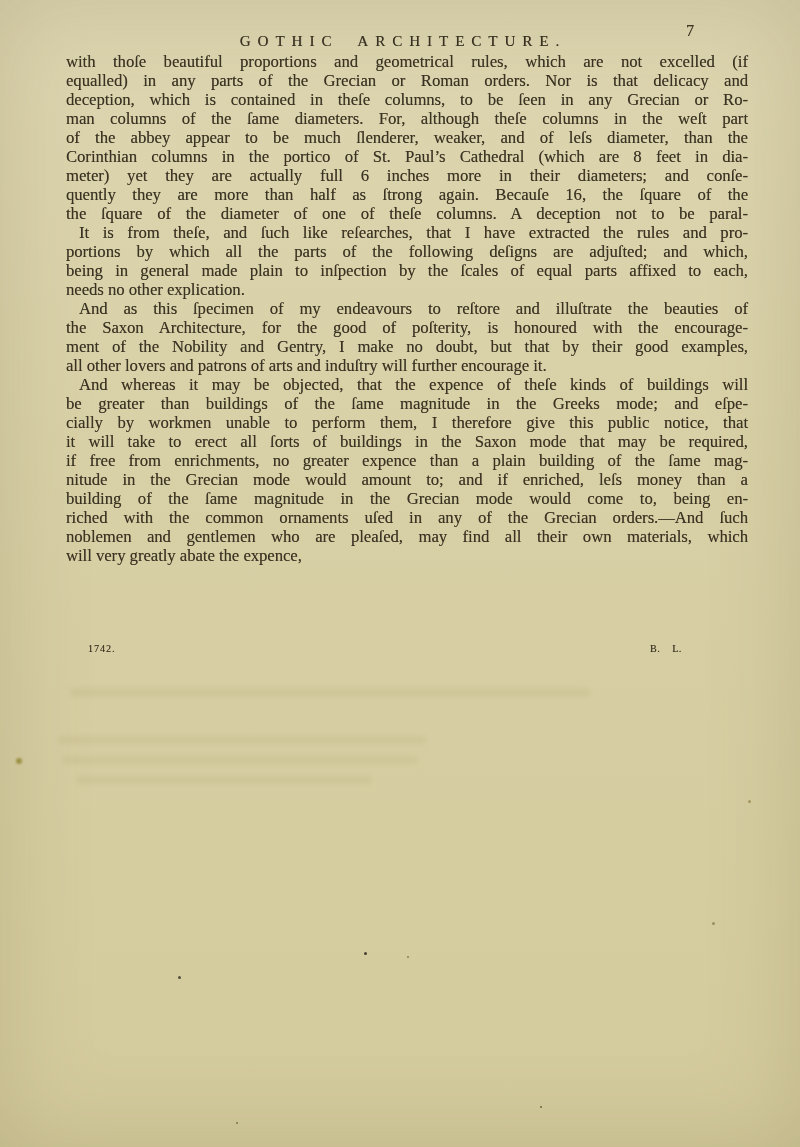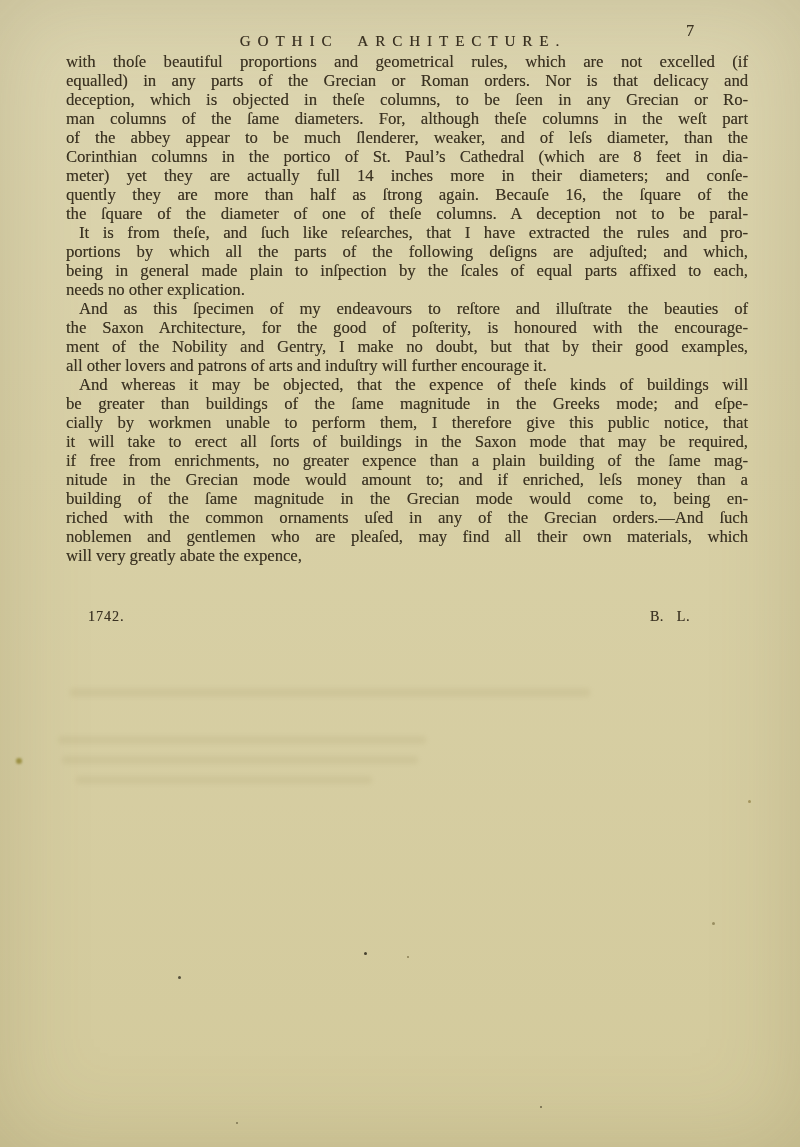--- a/index.html
+++ b/index.html
@@ -77,24 +77,24 @@
   }
   .line.para-end {
     text-align-last: left;
   }
   .line.indent {
     text-indent: 13px;
   }
 
   .footer {
     position: absolute;
-    left: 0; top: 609px;
+    left: 0; top: 643px;
     width: 800px;
     height: 22px;
-    font-size: 14px;
+    font-size: 10px;
     text-shadow: 0.25px 0.25px 0.35px rgba(58, 48, 32, 0.5);
   }
   .footer-year {
     position: absolute;
     left: 88px;
     top: 0;
     letter-spacing: 1px;
   }
   .footer-initials {
     position: absolute;
@@ -140,25 +140,25 @@
   <div class="running-header">
     <div class="page-title">GOTHIC ARCHITECTURE.</div>
     <div class="page-number">7</div>
   </div>
 
   <div class="body-text">
 
   <div class="paragraph">
         <div class="line">with thoſe beautiful proportions and geometrical rules, which are not excelled (if</div>
         <div class="line">equalled) in any parts of the Grecian or Roman orders.  Nor is that delicacy and</div>
-        <div class="line">deception, which is objected in theſe columns, to be ſeen in any Grecian or Ro-</div>
+        <div class="line">deception, which is contained in theſe columns, to be ſeen in any Grecian or Ro-</div>
         <div class="line">man columns of the ſame diameters.  For, although theſe columns in the weſt part</div>
         <div class="line">of the abbey appear to be much ſlenderer, weaker, and of leſs diameter, than the</div>
         <div class="line">Corinthian columns in the portico of St. Paul’s Cathedral (which are 8 feet in dia-</div>
-        <div class="line">meter) yet they are actually full 14 inches more in their diameters; and conſe-</div>
+        <div class="line">meter) yet they are actually full 6 inches more in their diameters; and conſe-</div>
         <div class="line">quently they are more than half as ſtrong again.  Becauſe 16, the ſquare of the</div>
         <div class="line">the ſquare of the diameter of one of theſe columns.  A deception not to be paral-</div>
       </div>
       <div class="paragraph">
         <div class="line indent">It is from theſe, and ſuch like reſearches, that I have extracted the rules and pro-</div>
         <div class="line">portions by which all the parts of the following deſigns are adjuſted; and which,</div>
         <div class="line">being in general made plain to inſpection by the ſcales of equal parts affixed to each,</div>
         <div class="line para-end">needs no other explication.</div>
       </div>
       <div class="paragraph">

